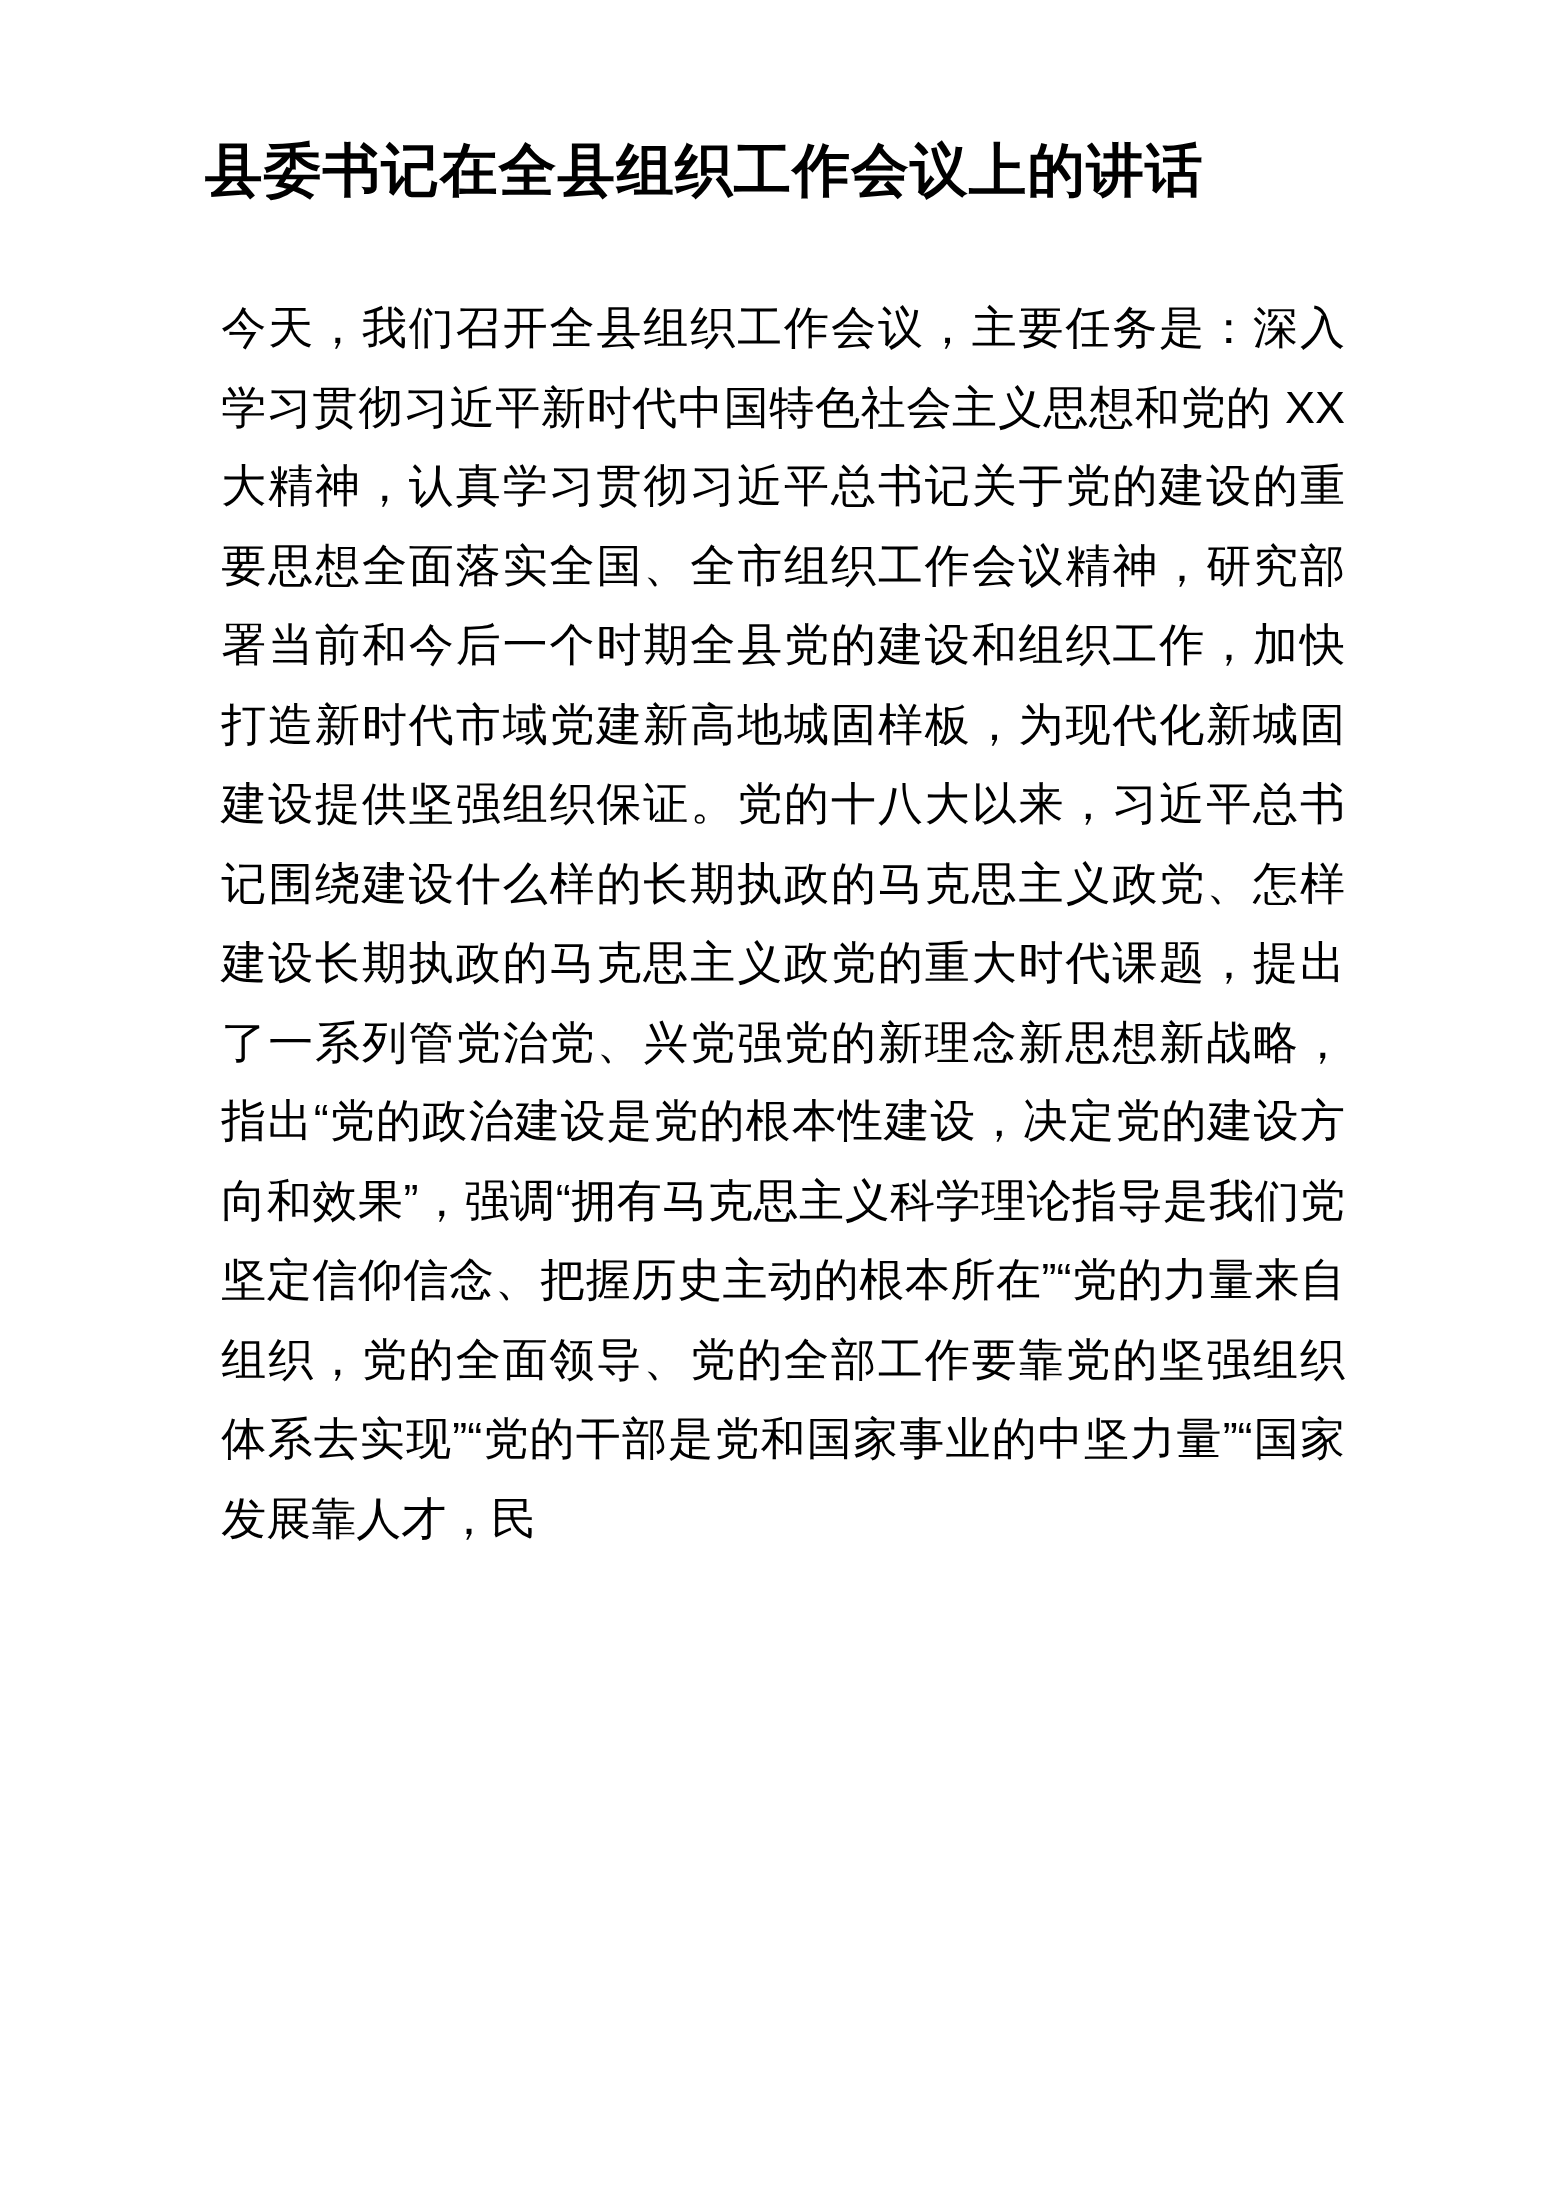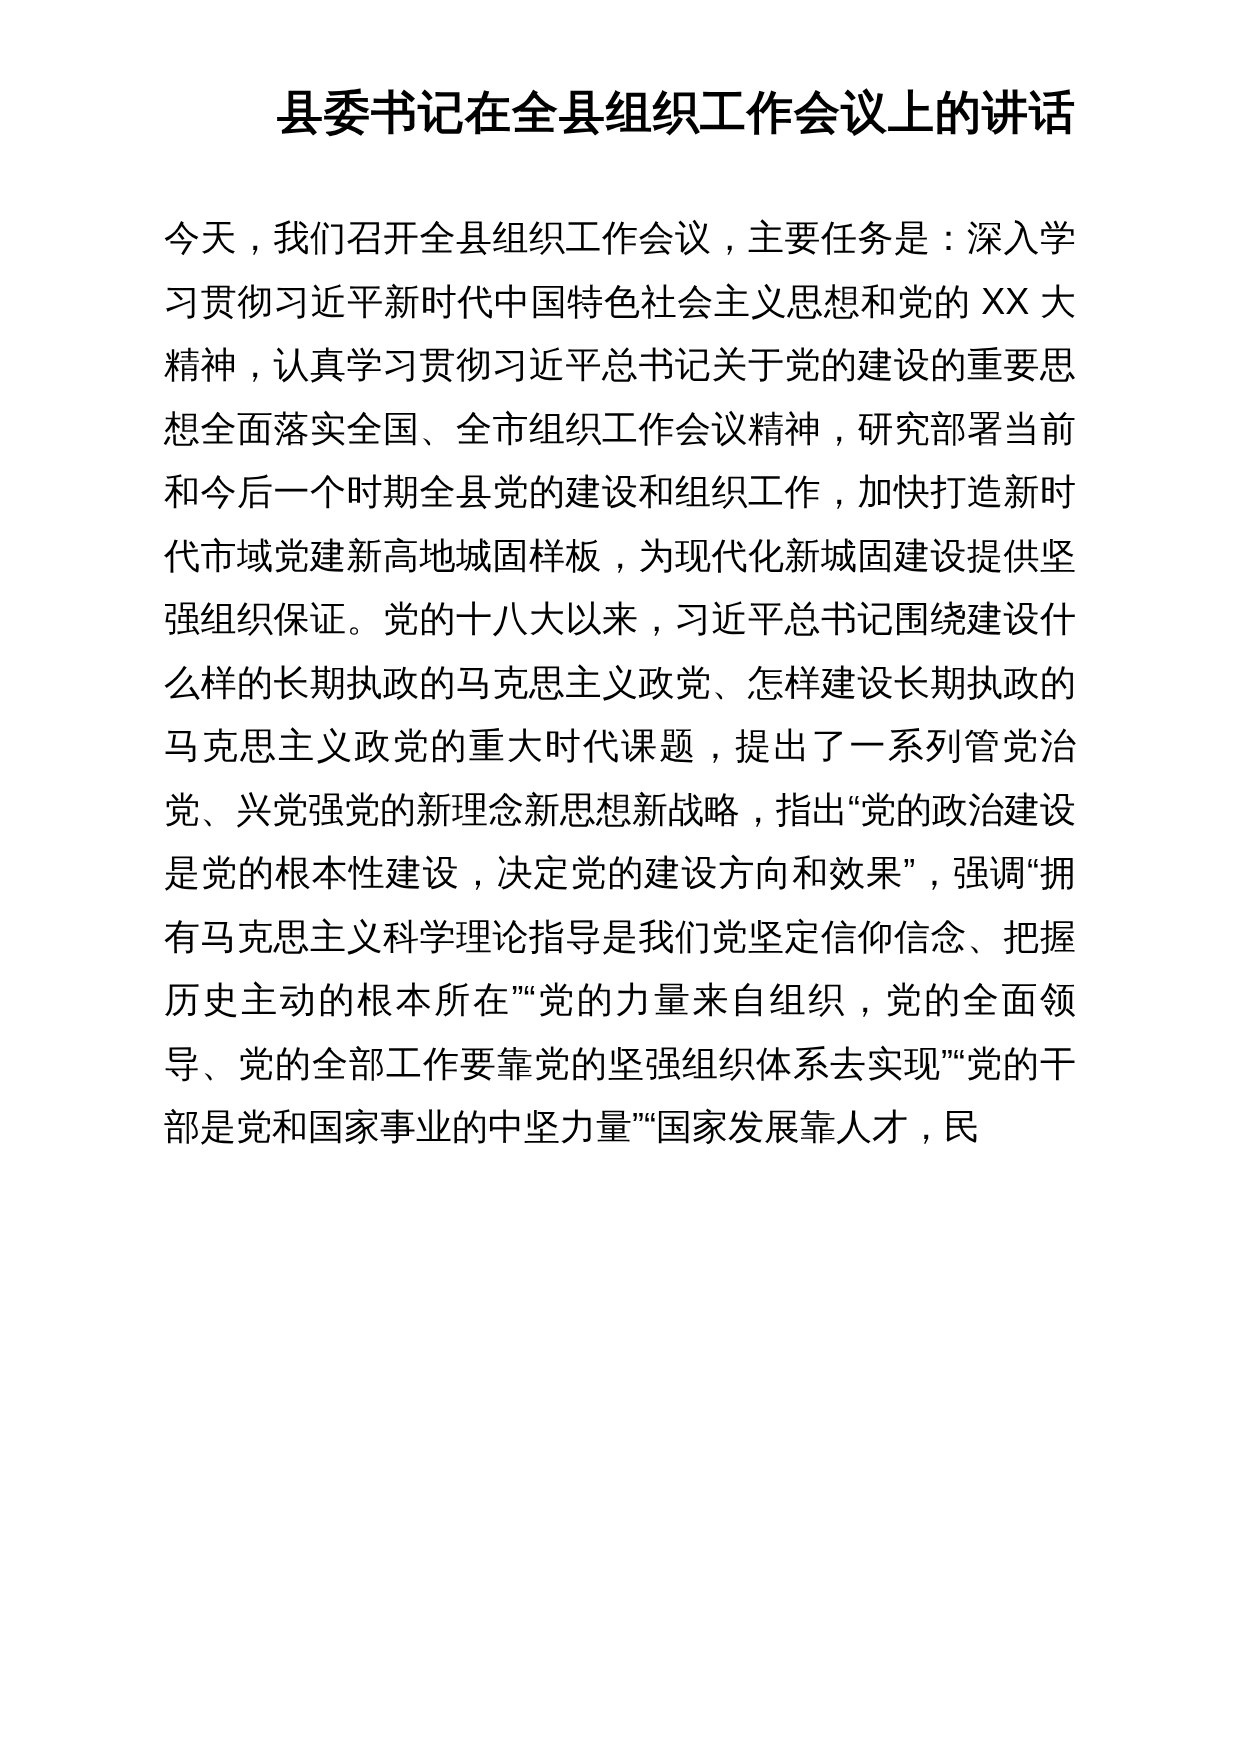--- a/index.html
+++ b/index.html
@@ -15,40 +15,40 @@
   .page {
     box-sizing: border-box;
     width: 1240px;
     height: 1754px;
     padding: 0 164px;
     background: #ffffff;
     color: #000000;
     font-family: "Liberation Sans", "DejaVu Sans", sans-serif;
   }
   .doc-title {
-    margin: 84px 0 0 0;
+    margin: 108px 0 0 0;
     padding: 0;
     font-size: 46px;
     line-height: 56px;
     font-weight: 900;
-    text-align: right;
+    text-align: left;
     letter-spacing: 1px;
     color: #000000;
     white-space: nowrap;
   }
   .salutation {
     margin: 196px 0 0 0;
     padding: 0;
     font-size: 36px;
     line-height: 63.5px;
     font-weight: 400;
     text-align: left;
   }
   .body-paragraph {
-    margin: 66px 0 0 0;
+    margin: 66px 0 0 13px;
     padding: 0;
     font-size: 36px;
     line-height: 63.5px;
     font-weight: 400;
     text-align: justify;
     text-justify: inter-ideograph;
     word-break: break-all;
     overflow-wrap: anywhere;
   }
 </style>

